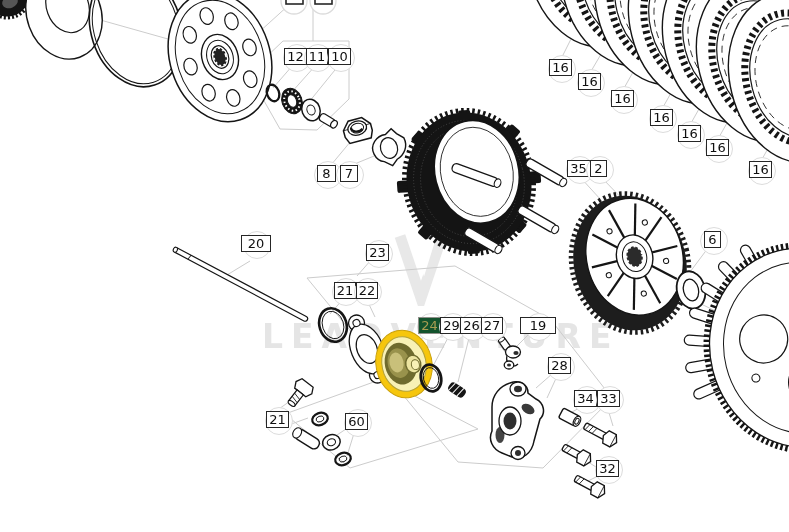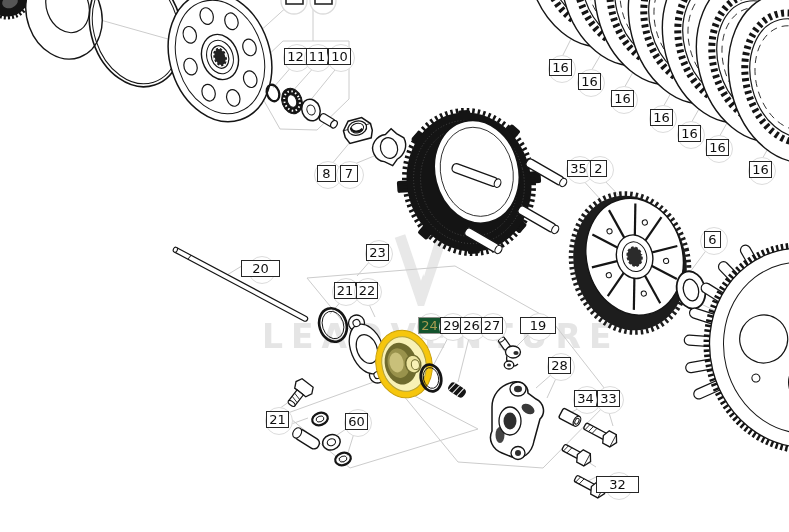--- a/index.html
+++ b/index.html
@@ -500,21 +500,21 @@
         <span class="box">35</span>
       </div>
     <div class="co" style="left:590px;top:160px;width:17px">
         <i class="ring"></i>
         <span class="box">2</span>
       </div>
     <div class="co" style="left:704px;top:231px;width:17px">
         <i class="ring"></i>
         <span class="box">6</span>
       </div>
-    <div class="co" style="left:241px;top:260px;width:39px">
+    <div class="co" style="left:241px;top:235px;width:30px">
         <i class="ring"></i>
         <span class="box">20</span>
       </div>
     <div class="co" style="left:366px;top:244px;width:23px">
         <i class="ring"></i>
         <span class="box">23</span>
       </div>
     <div class="co" style="left:334px;top:282px;width:22px">
         <i class="ring"></i>
         <span class="box">21</span>
@@ -548,21 +548,21 @@
         <span class="box">28</span>
       </div>
     <div class="co" style="left:574px;top:390px;width:23px">
         <i class="ring"></i>
         <span class="box">34</span>
       </div>
     <div class="co" style="left:597px;top:390px;width:23px">
         <i class="ring"></i>
         <span class="box">33</span>
       </div>
-    <div class="co" style="left:596px;top:476px;width:43px">
+    <div class="co" style="left:596px;top:460px;width:23px">
         <i class="ring"></i>
         <span class="box">32</span>
       </div>
     <div class="co" style="left:266px;top:411px;width:23px">
         <i class="ring"></i>
         <span class="box">21</span>
       </div>
     <div class="co" style="left:345px;top:413px;width:23px">
         <i class="ring"></i>
         <span class="box">60</span>

